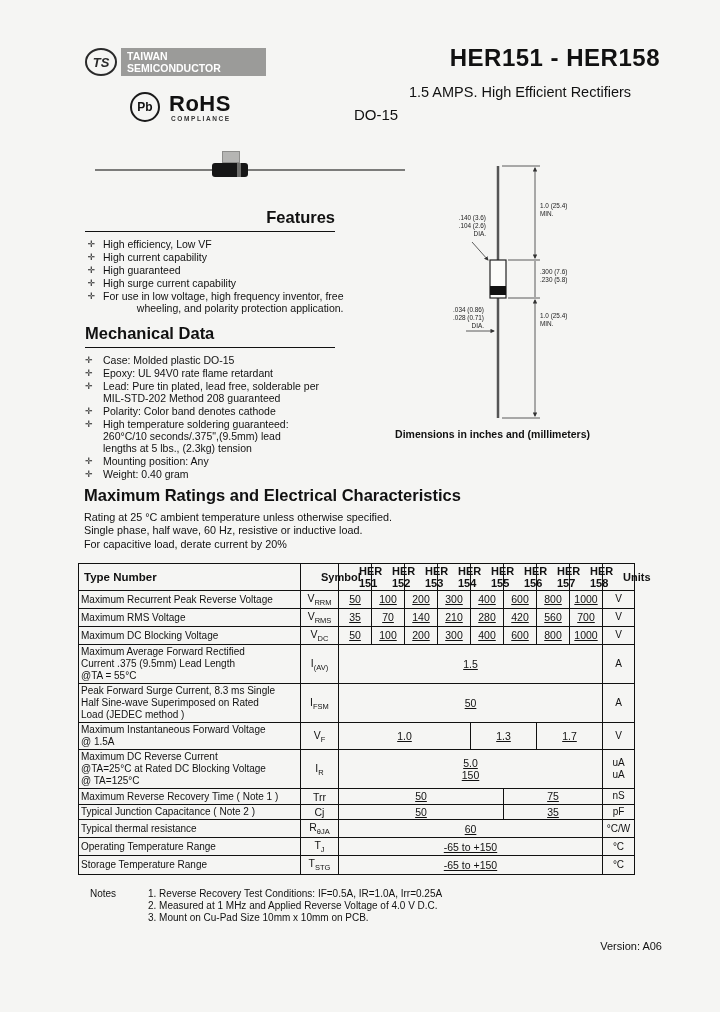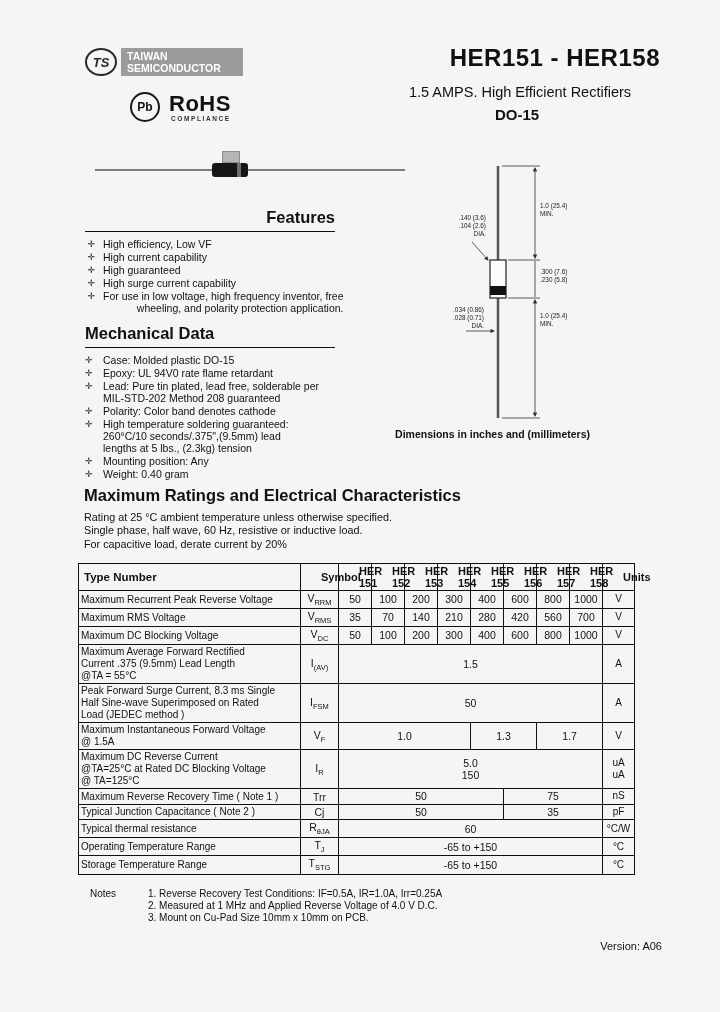--- a/index.html
+++ b/index.html
@@ -6,31 +6,31 @@
   html,body{background:#e9e9e7;}
   .page{position:relative;width:720px;height:1012px;background:#f5f5f3;
         font-family:"Liberation Sans",sans-serif;color:#111;overflow:hidden;}
 
   
   .logo-row{position:absolute;left:85px;top:48px;display:flex;align-items:center;gap:4px;}
   .ts-glyph{width:32px;height:28px;border:2.5px solid #2a2a2a;border-radius:50%;
             display:flex;align-items:center;justify-content:center;
             font-weight:bold;font-style:italic;font-size:13px;color:#2a2a2a;background:#f5f5f3;}
   .brand-box{background:#9b9b99;color:#fff;font-weight:bold;font-size:10.5px;
-             line-height:12px;padding:2px 6px;width:122px;height:28px;}
+             line-height:12px;padding:2px 6px;width:145px;height:28px;}
   .rohs-row{position:absolute;left:85px;top:92px;display:flex;align-items:center;gap:9px;margin-left:45px;}
   .pb-circle{width:30px;height:30px;border:2.5px solid #1a1a1a;border-radius:50%;
              display:flex;align-items:center;justify-content:center;font-weight:bold;font-size:12px;}
   .rohs-title{font-size:22px;font-weight:bold;line-height:22px;letter-spacing:.5px;}
   .rohs-sub{font-size:6.5px;font-weight:bold;letter-spacing:1.6px;color:#333;margin-left:2px;}
   .part-number{position:absolute;left:380px;top:44px;width:280px;text-align:right;
                font-size:24px;font-weight:bold;letter-spacing:.5px;}
   .subtitle{position:absolute;left:370px;top:84px;width:300px;text-align:center;font-size:14.5px;}
-  .package-name{position:absolute;left:367px;top:106px;width:300px;text-align:center;
-                font-size:15px;font-weight:bold;}
+  .package-name{position:absolute;left:354px;top:106px;width:300px;
+                font-size:15px;font-weight:normal;}
 
   
   .diode-photo{position:absolute;left:95px;top:150px;width:310px;height:32px;}
   .diode-tab{position:absolute;left:127px;top:1px;width:18px;height:12px;
              background:#b5b5b3;border:1px solid #8d8d8b;}
   .diode-lead{position:absolute;left:0;top:19px;width:310px;height:2px;background:#7c7c7a;}
   .diode-body{position:absolute;left:117px;top:13px;width:36px;height:14px;border-radius:3px;
               background:linear-gradient(90deg,#161616 0 70%,#6e6e6c 70% 80%,#161616 80% 100%);}
 
   
@@ -58,21 +58,21 @@
   .ratings-table th,.ratings-table td{border:1px solid #111;white-space:pre-line;
                  vertical-align:middle;padding:1px 2px;}
   .ratings-table th{font-weight:bold;font-size:11px;text-align:center;line-height:12px;padding-left:20px;}
   th.col-param{width:222px;text-align:left;padding-left:5px;font-size:11.5px;}
   th.col-sym{width:38px;}
   th.col-val{width:33px;}
   th.col-units{width:32px;}
   .cell-param{text-align:left;padding-left:5px;font-size:10px;line-height:12px;}
   .cell-sym{text-align:center;}
   .cell-sym sub{font-size:7.5px;}
-  .cell-val{text-align:center;line-height:12.5px;}
+  .cell-val{text-align:center;line-height:12.5px;text-decoration:underline;}
   .cell-unit{text-align:center;font-size:10px;line-height:12.5px;}
 
   
   .notes{position:absolute;left:82px;top:888px;display:flex;gap:24px;font-size:10px;margin-left:8px;}
   .notes-label{width:34px;}
   .notes-items div{line-height:11.8px;}
   .version{position:absolute;left:520px;top:940px;width:142px;text-align:right;font-size:11px;}
 </style>
 </head>
 <body>

